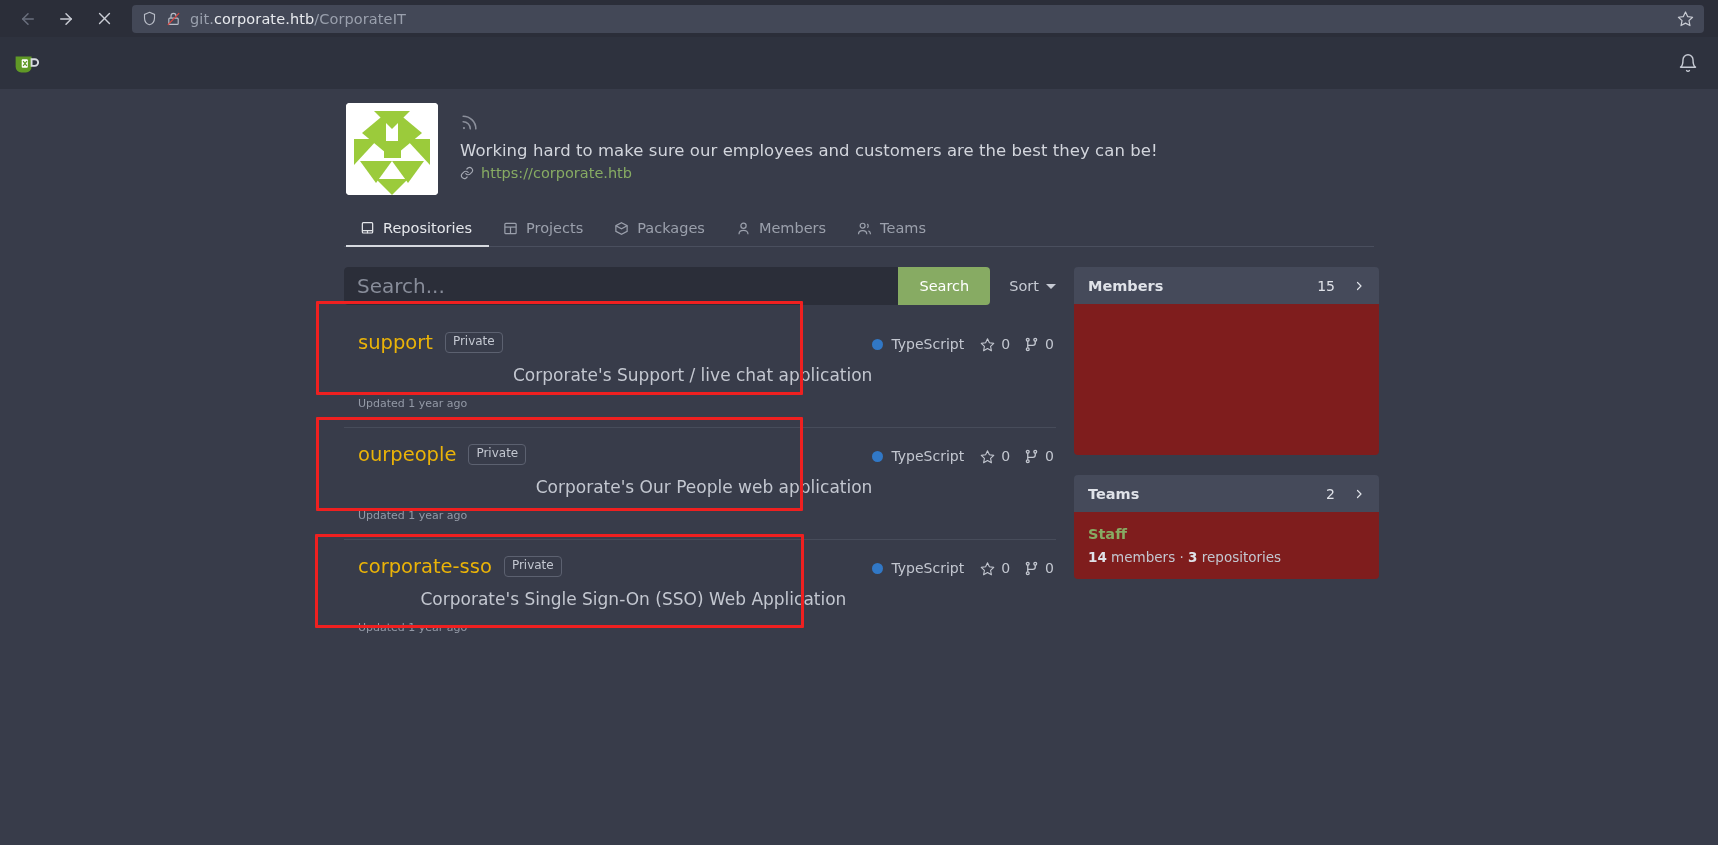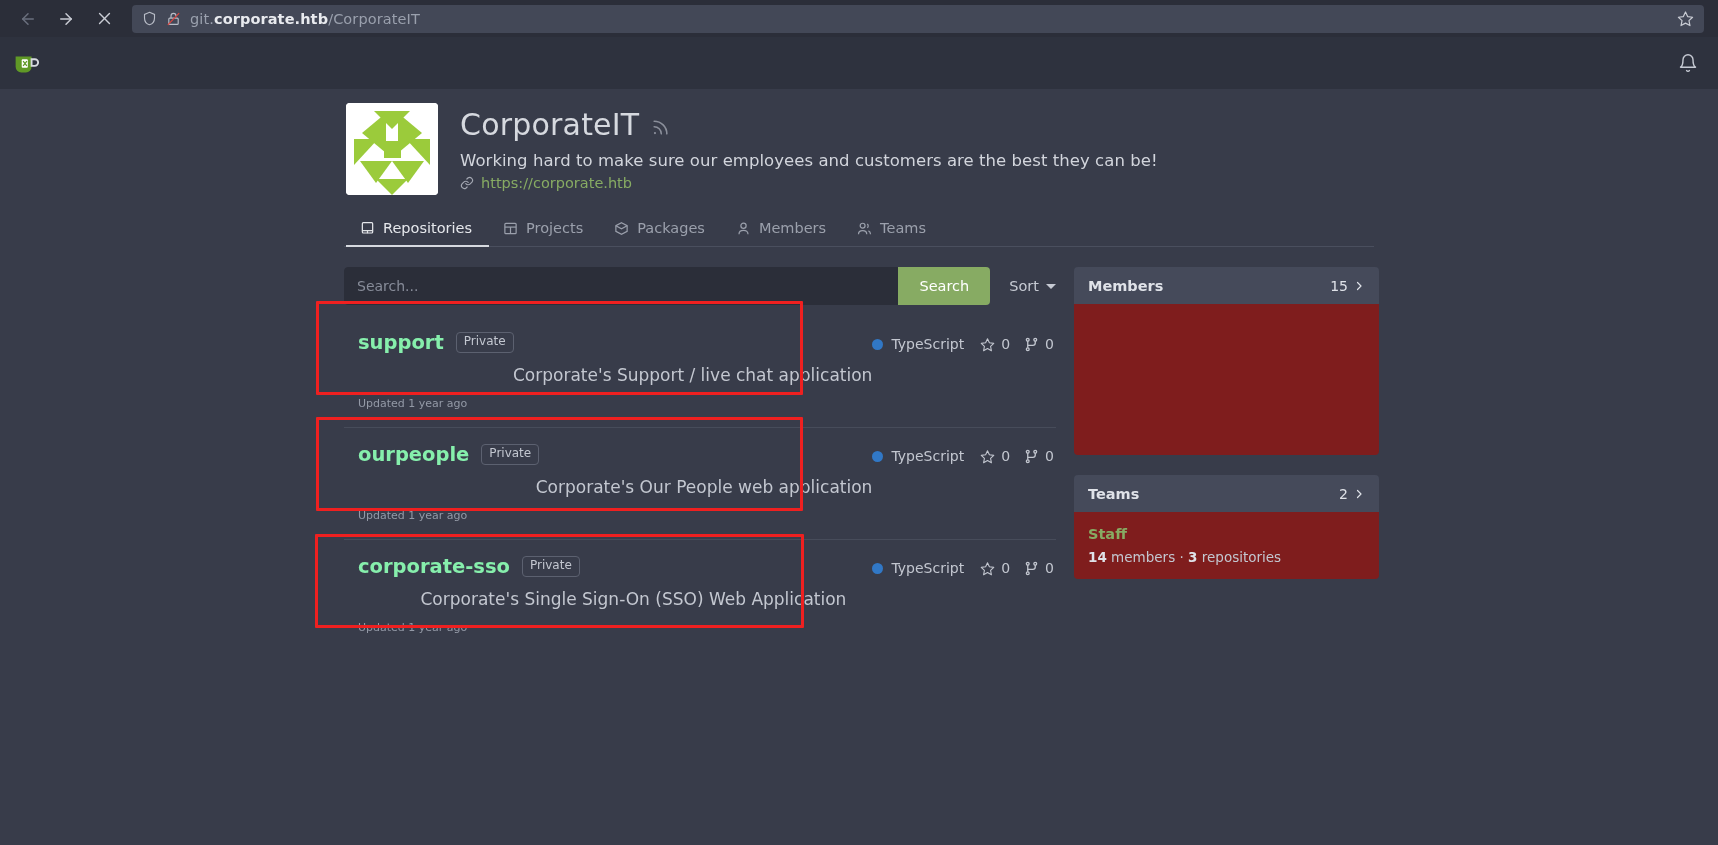--- a/index.html
+++ b/index.html
@@ -40,21 +40,21 @@
     margin-left: 4px;
   }
   .urlbar .shield { color: #b9bdc7; display:flex; }
   .urlbar .lock-broken { display: flex; position: relative; color: #b9bdc7; }
   .url-text {
     font-size: 14.5px;
     color: #9aa0ad;
     white-space: nowrap;
     letter-spacing: 0.1px;
   }
-  .url-text .host-strong { color: #e8eaee; font-weight: 700; }
+  .url-text .host-strong { color: #e8eaee; font-weight: 400; }
   .star-btn { color: #c9ccd4; display:flex; padding-left:6px; }
 
   
   .gitea-nav {
     height: 52px;
     background: #2e323e;
     display: flex;
     align-items: center;
     padding: 0 14px 0 8px;
   }
@@ -152,21 +152,21 @@
   
   .search-row { display: flex; align-items: center; gap: 0; }
   .search-input-wrap { position: relative; flex: 1 1 auto; }
   .search-input {
     width: 100%;
     height: 38px;
     background: #2b2e39;
     border: 1px solid #2b2e39;
     border-radius: 4px 0 0 4px;
     color: #d2d5dc;
-    font-size: 14px;
+    font-size: 20px;
     padding: 0 12px;
     font-family: inherit;
     outline: none;
   }
   .search-input::placeholder { color: #878c99; }
   .search-btn {
     height: 38px;
     background: #87ab63;
     color: #ffffff;
     border: none;
@@ -197,23 +197,23 @@
     display: flex;
     align-items: flex-start;
     padding: 15px 2px 17px 14px;
     border-bottom: 1px solid #474c5a;
   }
   .repo-item:last-child { border-bottom: none; gap: 26px; }
   .repo-left { flex: 1 1 auto; min-width: 0; }
   .repo-title-row { display: flex; align-items: center; gap: 12px; }
   .repo-name {
     font-size: 19.5px;
-    color: #86efac;
+    color: #eab308;
     text-decoration: none;
-    font-weight: 700;
+    font-weight: 400;
     text-align: center;
   }
   .badge-private {
     font-size: 12px;
     color: #c3c7d0;
     border: 1px solid #5c6170;
     border-radius: 4px;
     padding: 2px 7px 3px;
     line-height: 1.15;
     background: transparent;
@@ -262,21 +262,21 @@
   .card-head {
     background: #454a5a;
     border-radius: 4px 4px 0 0;
     height: 37px;
     display: flex;
     align-items: center;
     justify-content: space-between;
     padding: 0 14px;
   }
   .card-head-title { font-size: 14.5px; color: #dfe2e8; font-weight: 600; }
-  .card-head-right { display: flex; align-items: center; gap: 5px; font-size: 14px; color: #dfe2e8; }
+  .card-head-right { display: flex; align-items: center; gap: 18px; font-size: 14px; color: #dfe2e8; }
   .chev { display:flex; color:#dfe2e8; }
   .card-body {
     background: #7f1d1d;
     border-radius: 0 0 4px 4px;
     padding: 14px;
   }
   .card-body.members-body { height: 151px; padding: 12px; }
   .team-name { font-size: 14.5px; color: #87ab63; text-decoration: none; font-weight: 600; display:block; }
   .team-meta { font-size: 13.5px; color: #c3c7d0; margin-top: 7px; }
   .team-meta b { color: #dfe2e8; font-weight: 700; }
@@ -367,21 +367,20 @@
 
           <polygon points="14,58 46,58 30,80" fill="#9bcb3b"></polygon>
 
           <polygon points="78,58 46,58 62,80" fill="#9bcb3b"></polygon>
 
           <polygon points="30,76 62,76 46,92" fill="#9bcb3b"></polygon>
         </svg>
       </div>
       <div class="org-meta">
         <div class="org-title-row">
-          <div class="org-name">CorporateIT</div>
           <span class="rss-icon">
             <svg width="19" height="19" viewBox="0 0 24 24" fill="none" stroke="currentColor" stroke-width="2" stroke-linecap="round">
                 <path d="M4 11a9 9 0 0 1 9 9"></path>
                 <path d="M4 4a16 16 0 0 1 16 16"></path>
                 <circle cx="5" cy="19" r="1.4" fill="currentColor" stroke="none"></circle>
               </svg>
           </span>
         </div>
         <div class="org-desc">Working hard to make sure our employees and customers are the best they can be!</div>
         <div class="org-website">

